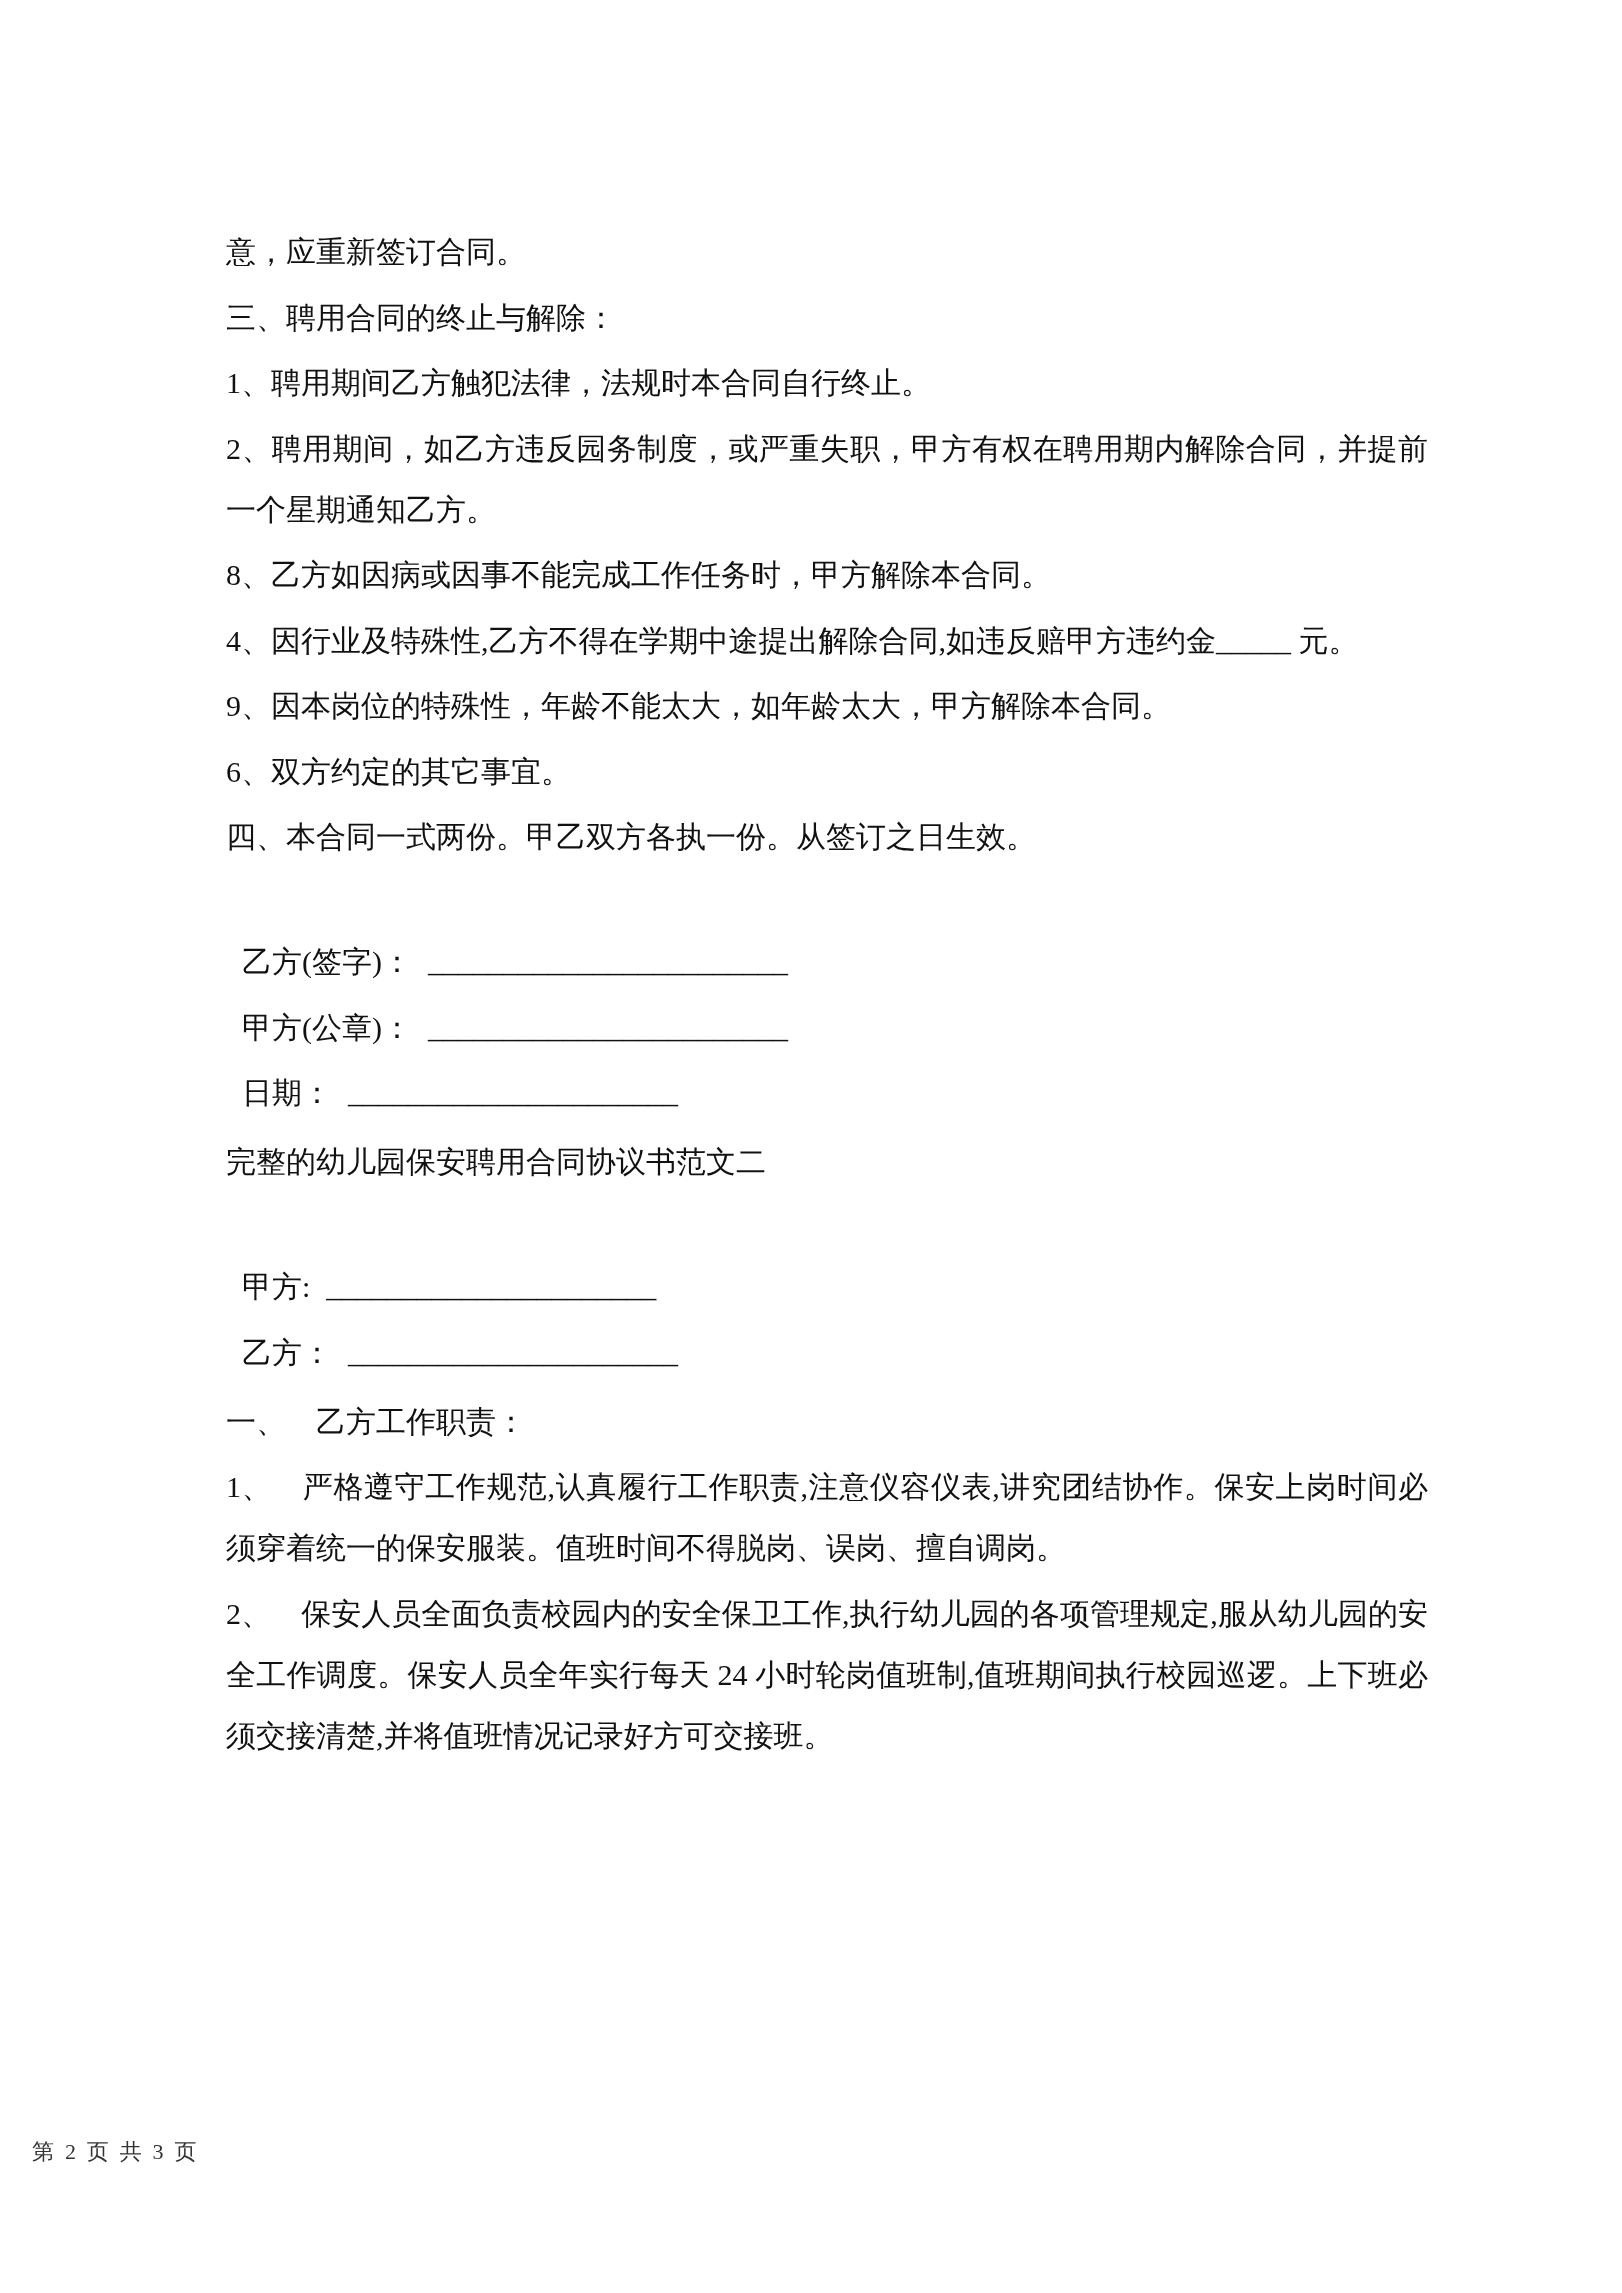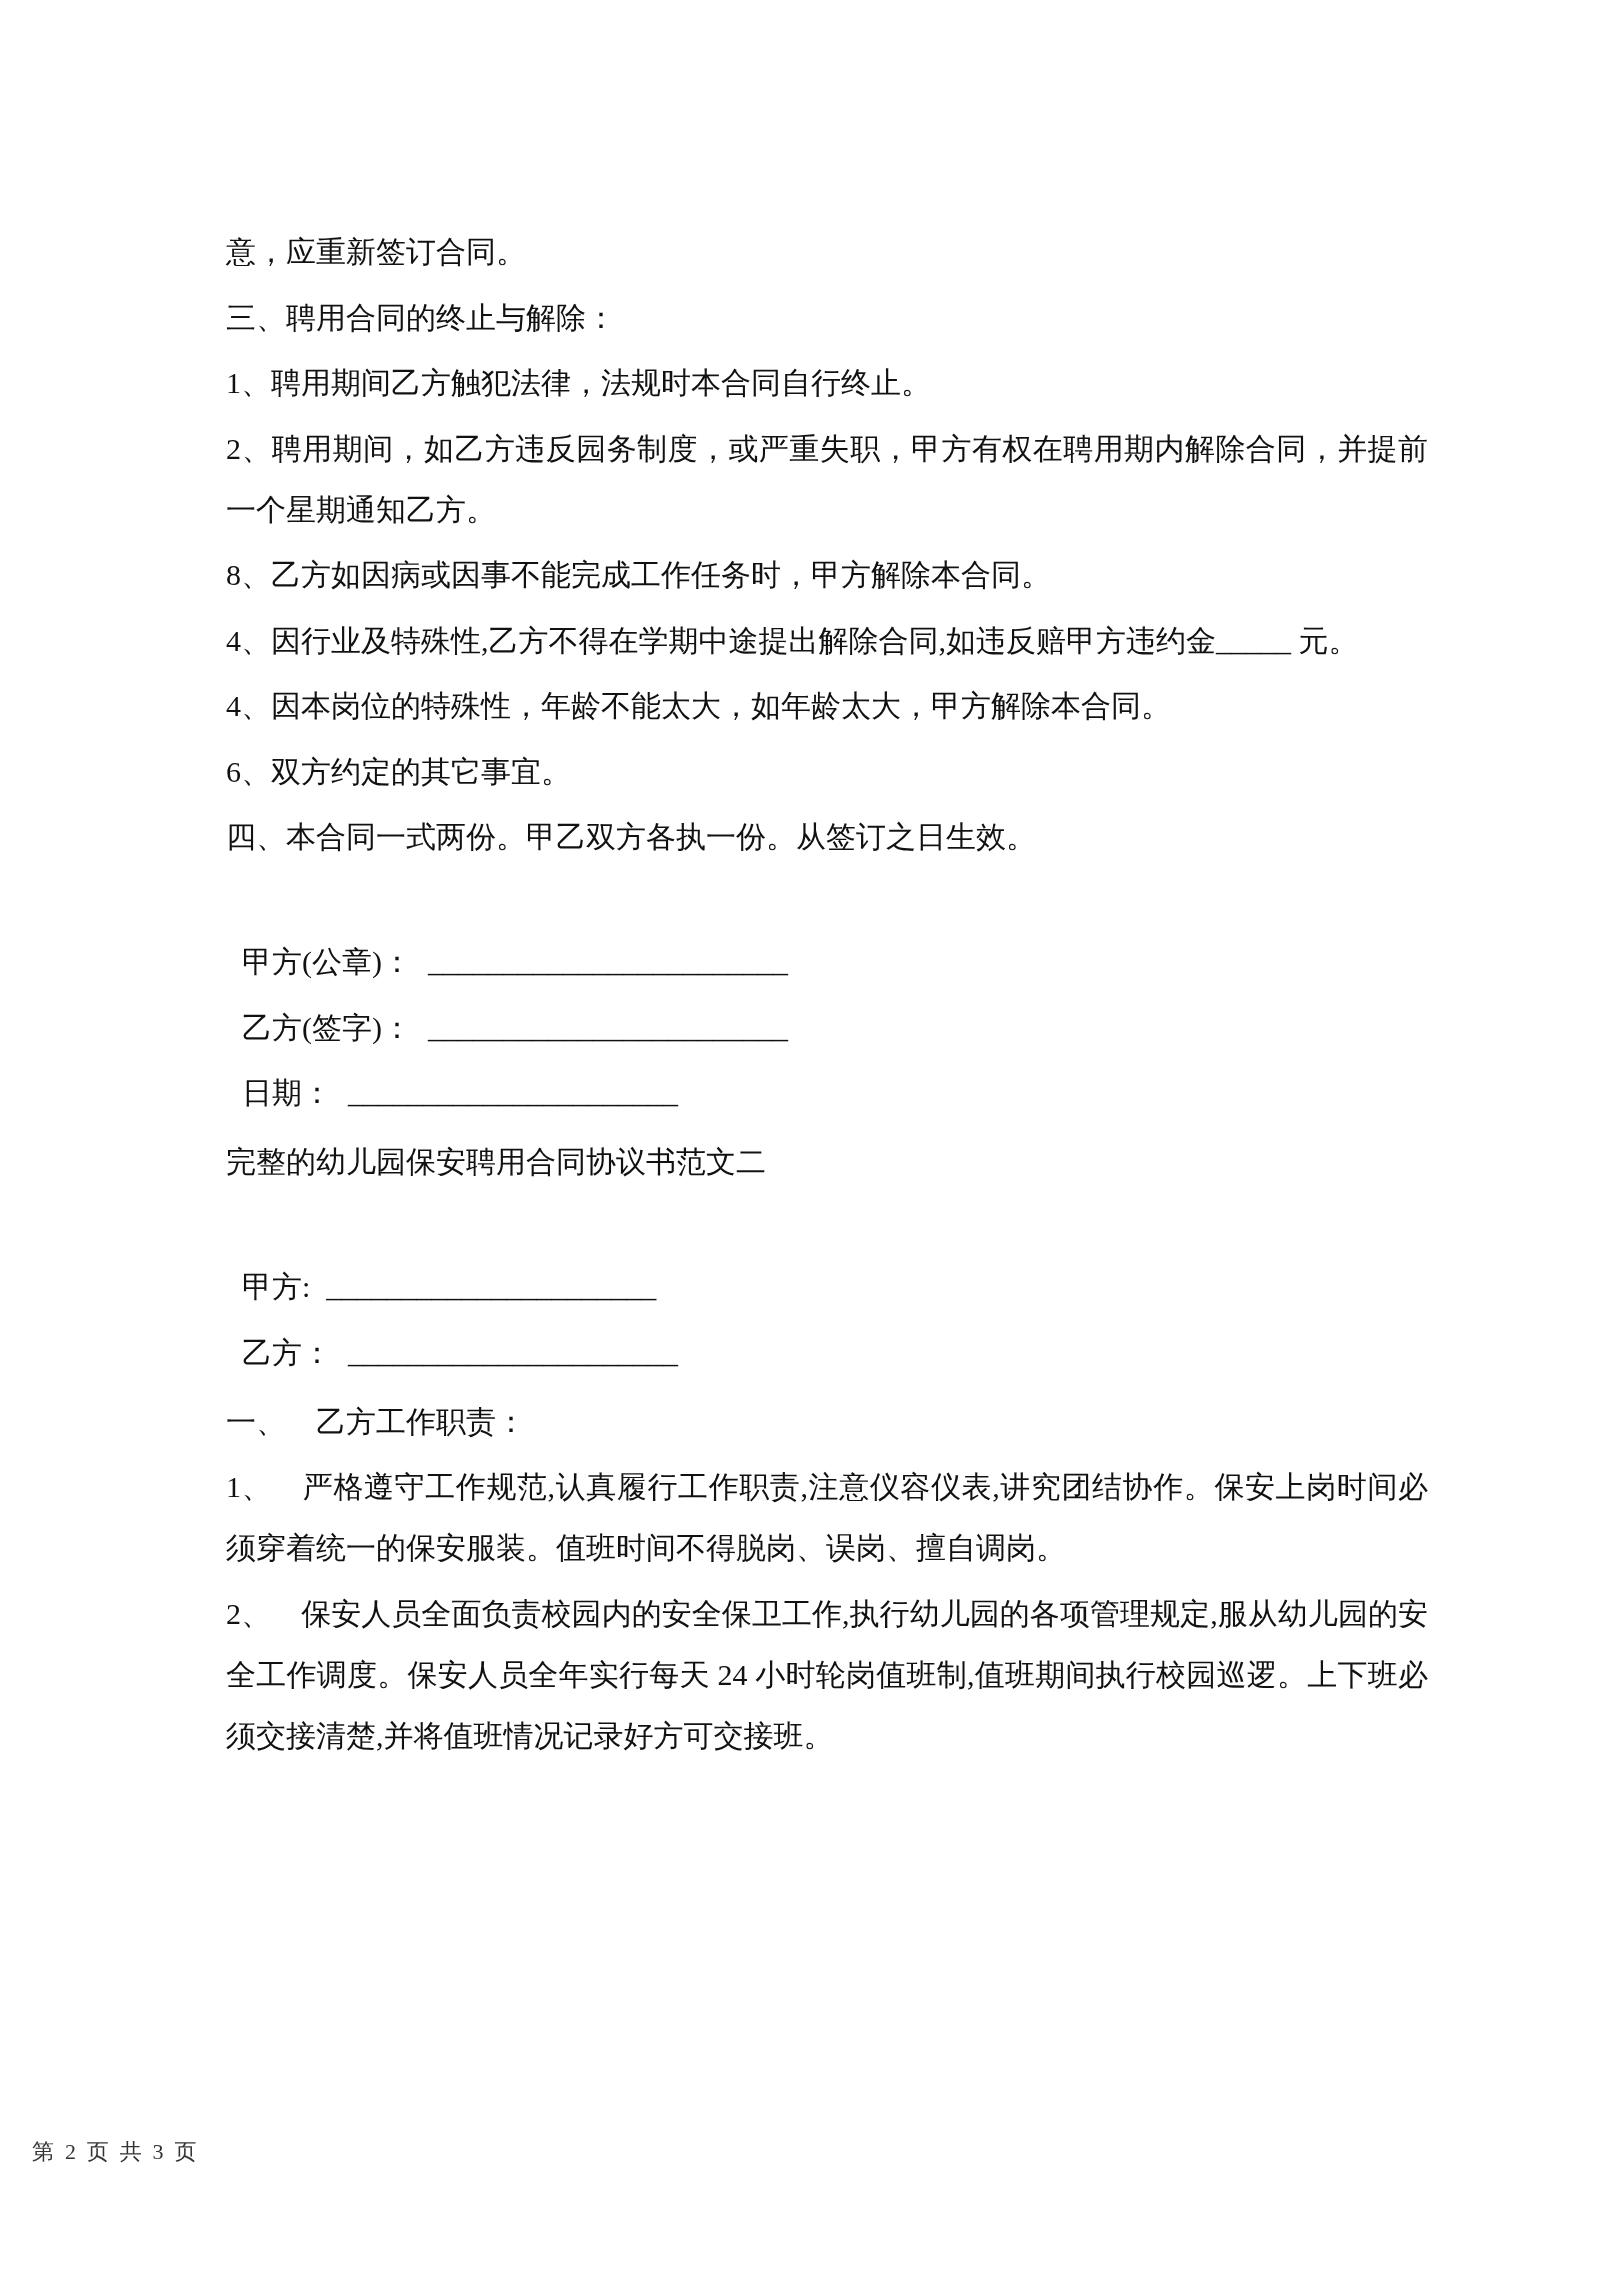--- a/index.html
+++ b/index.html
@@ -45,27 +45,27 @@
 
 <div class="page">
   <div class="content">
 
     <p>意，应重新签订合同。</p>
     <p>三、聘用合同的终止与解除：</p>
     <p>1、聘用期间乙方触犯法律，法规时本合同自行终止。</p>
     <p>2、聘用期间，如乙方违反园务制度，或严重失职，甲方有权在聘用期内解除合同，并提前一个星期通知乙方。</p>
     <p>8、乙方如因病或因事不能完成工作任务时，甲方解除本合同。</p>
     <p>4、因行业及特殊性,乙方不得在学期中途提出解除合同,如违反赔甲方违约金_____ 元。</p>
-    <p>4、因本岗位的特殊性，年龄不能太大，如年龄太大，甲方解除本合同。</p>
+    <p>9、因本岗位的特殊性，年龄不能太大，如年龄太大，甲方解除本合同。</p>
     <p>6、双方约定的其它事宜。</p>
     <p>四、本合同一式两份。甲乙双方各执一份。从签订之日生效。</p>
 
     <div class="gap-1">
+      <p class="sig-line"><span class="label">乙方(签字)：</span><span class="blank-text">________________________</span></p>
       <p class="sig-line"><span class="label">甲方(公章)：</span><span class="blank-text">________________________</span></p>
-      <p class="sig-line"><span class="label">乙方(签字)：</span><span class="blank-text">________________________</span></p>
       <p class="sig-line"><span class="label">日期：</span><span class="blank-text">______________________</span></p>
     </div>
 
     <p class="gap-3">完整的幼儿园保安聘用合同协议书范文二</p>
 
     <div class="gap-1">
       <p class="sig-line"><span class="label">甲方:</span><span class="blank-text">______________________</span></p>
       <p class="sig-line"><span class="label">乙方：</span><span class="blank-text">______________________</span></p>
     </div>
 

